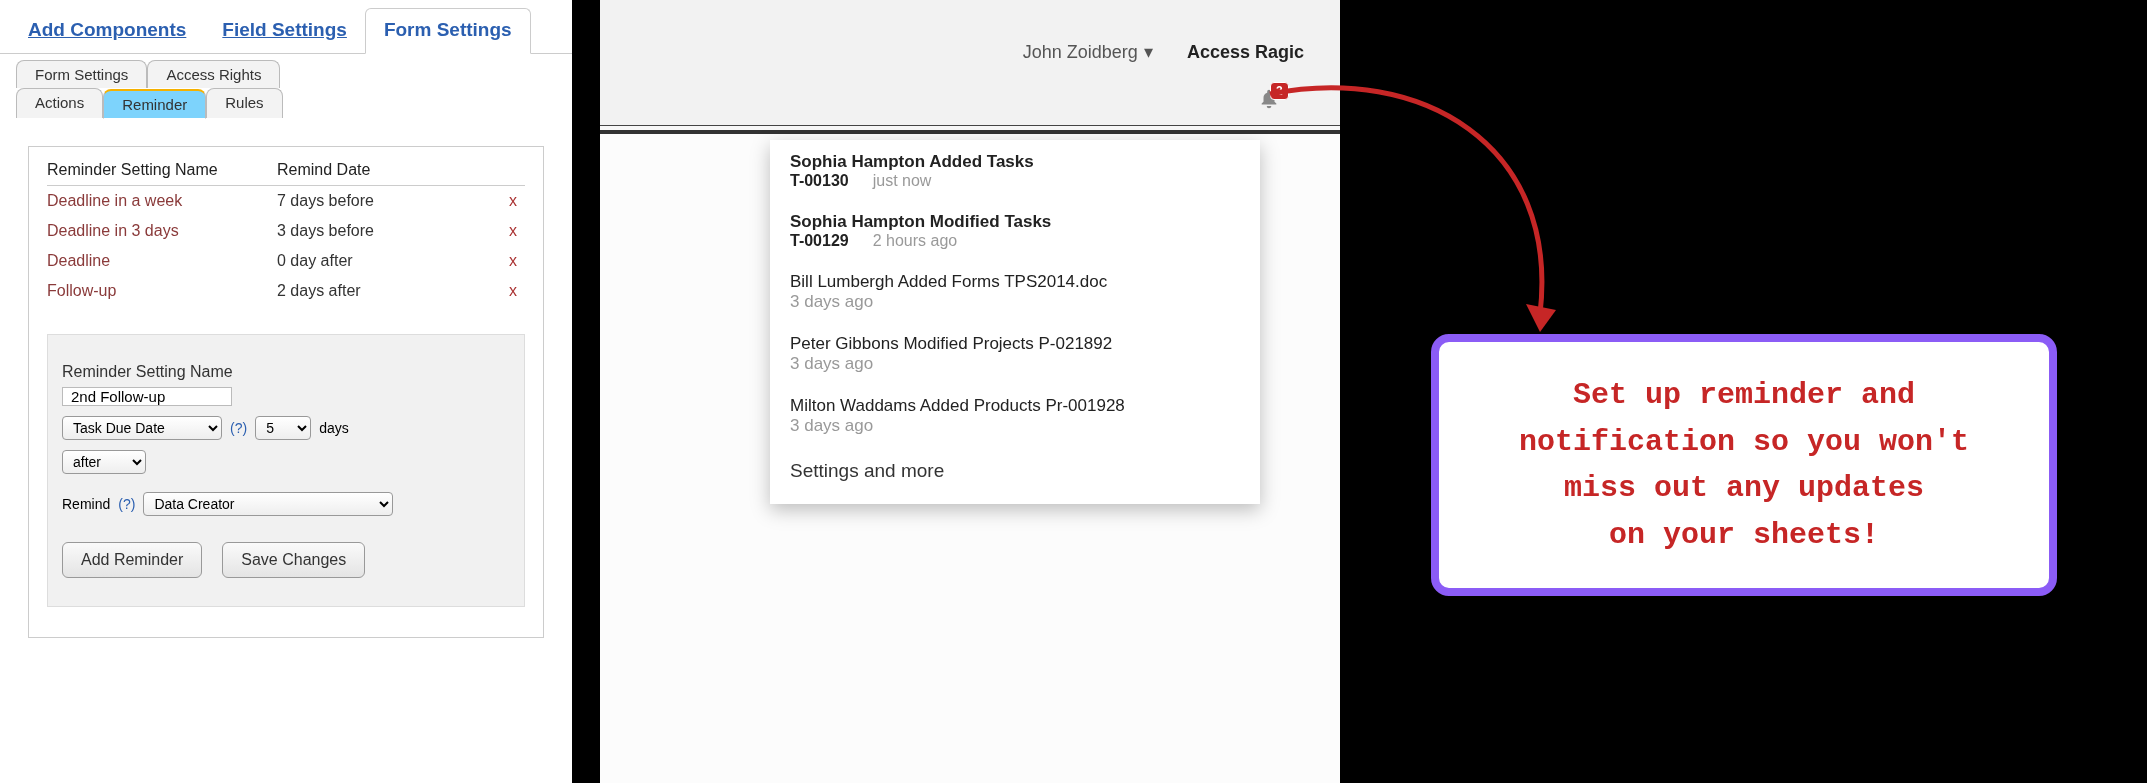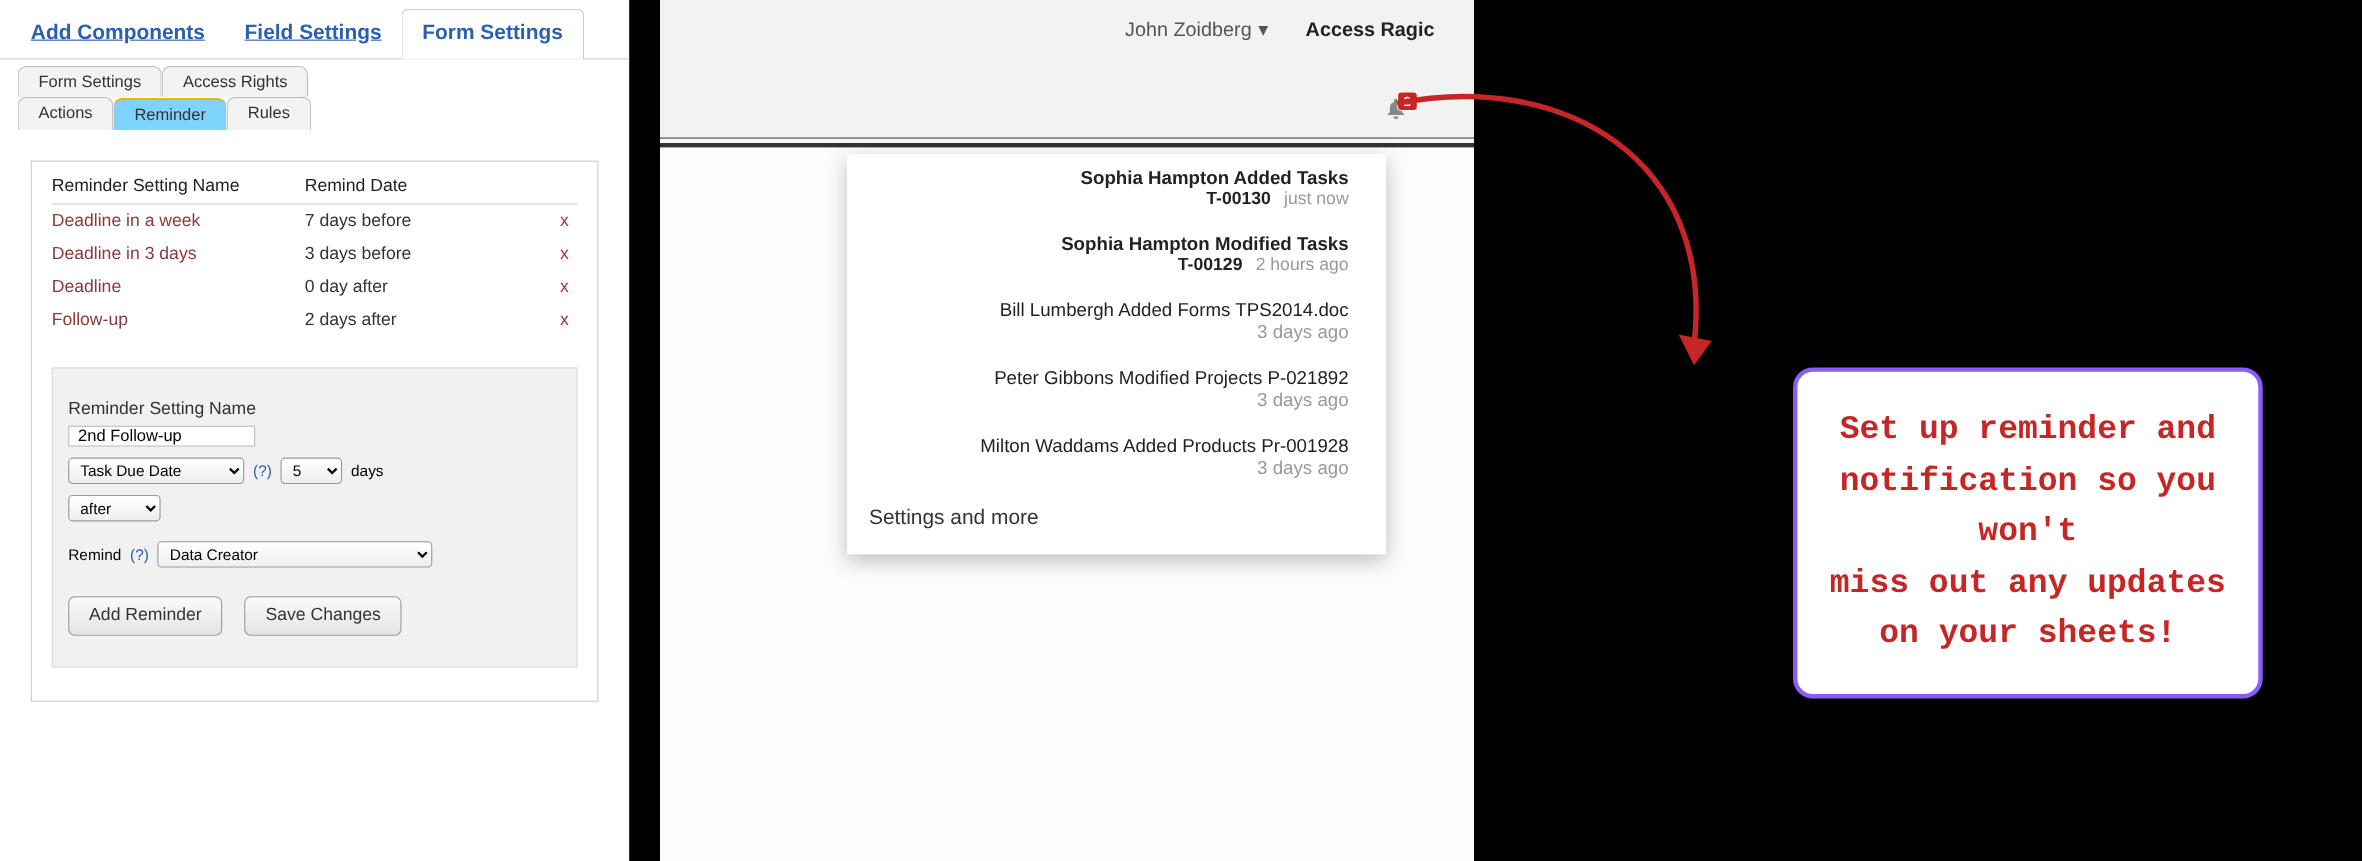--- a/index.html
+++ b/index.html
@@ -143,21 +143,21 @@
     background: #f7f7f7;
   }
   .right-topbar {
     height: 126px;
     background: #f2f2f2;
     position: relative;
     border-bottom: 1px solid #444;
   }
   .user-block {
     position: absolute;
-    right: 36px; top: 16px;
+    right: 36px; top: 41px;
     display: flex;
     gap: 34px;
     align-items: center;
     font-size: 18px;
     color: #555;
   }
   .user-name { display: flex; align-items: center; gap: 6px; }
   .learn { font-weight: 700; color: #222; }
   .bell-wrap {
     position: absolute;
@@ -187,35 +187,35 @@
     background:#333;
   }
 
   .notif-panel {
     position: absolute;
     left: 170px; top: 140px;
     width: 490px;
     background: #fff;
     box-shadow: 0 6px 18px rgba(0,0,0,0.25);
   }
-  .notif-item { padding: 12px 34px 10px 20px; text-align: right; }
+  .notif-item { padding: 12px 34px 10px 20px; }
   .notif-title { font-size: 17px; color: #222; font-weight: 700; }
   .notif-title.light { font-weight: 400; }
   .notif-sub { font-size: 16px; color: #222; font-weight: 700; }
-  .notif-sub .time { color: #999; font-weight: 400; margin-left: 12px; }
+  .notif-sub .time { color: #999; font-weight: 400; margin-left: 24px; }
   .notif-time { color: #999; font-size: 17px; }
   .notif-footer { padding: 14px 20px 22px 20px; font-size: 19px; color: #333; }
 
   
   .callout {
     position: absolute;
     right: 90px; top: 334px;
-    width: 427px;
-    background: #fff;
-    border: 4px solid #8b5cf6;
+    width: 626px;
+    background: #fff;
+    border: 8px solid #8b5cf6;
     border-radius: 18px;
     padding: 30px 24px;
     text-align: center;
   }
   .callout-text {
     font-family: "Courier New", monospace;
     font-size: 30px;
     font-weight: 700;
     color: #c62626;
     line-height: 1.55;

